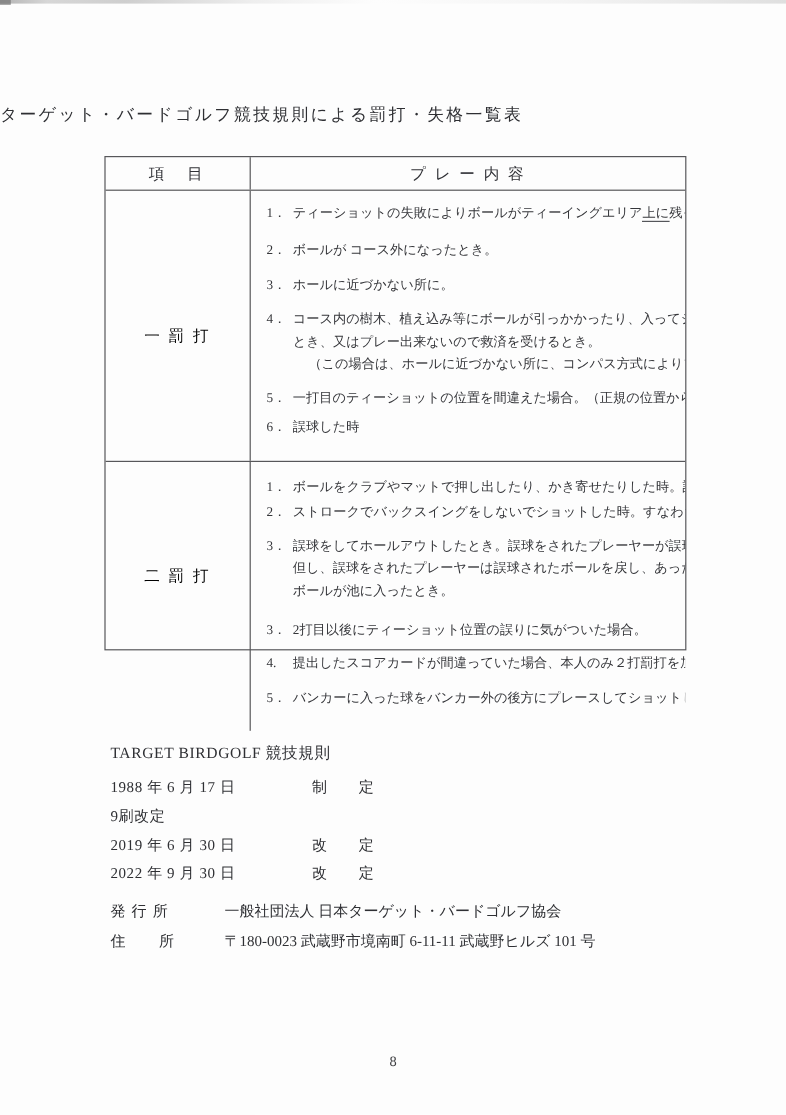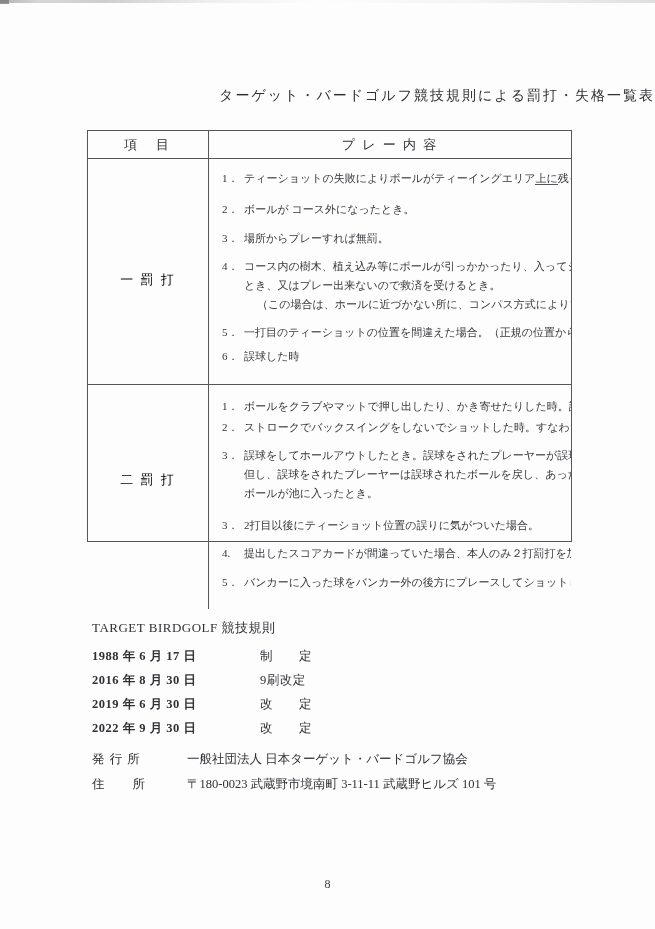--- a/index.html
+++ b/index.html
@@ -9,21 +9,21 @@
     font-family:"Liberation Serif","DejaVu Serif",serif;
   }
   .page{position:absolute;inset:0;background:#fdfdfd;}
   .scan-edge{
     position:absolute;top:0;left:0;width:100%;height:3px;opacity:.65;
     background:linear-gradient(to right,#8a8a8a 0%,#c2c2c2 6%,#b5b5b5 16%,#e6e6e6 32%,
       rgba(255,255,255,0) 48%,#efefef 72%,#dedede 88%,#cfcfcf 100%);
   }
   .corner-mark{position:absolute;top:0;left:0;width:9px;height:4px;background:#7d7d7d;opacity:.8;}
   .doc-title{
-    position:absolute;top:87px;left:0;width:100%;text-align:right;
+    position:absolute;top:87px;left:0;width:100%;text-align:left;
     font-size:14px;letter-spacing:2px;color:#2e2f33;white-space:nowrap;
   }
   .rules-table{
     position:absolute;left:87px;top:130px;width:485px;height:412px;
     border:1px solid #57575a;box-sizing:border-box;background:transparent;
   }
   .t-header{display:flex;height:28px;border-bottom:1px solid #57575a;box-sizing:border-box;}
   .t-hcell{display:flex;align-items:center;justify-content:center;font-size:13px;color:#303136;white-space:nowrap;}
   .t-hcell.left{width:121px;flex:none;border-right:1px solid #57575a;box-sizing:border-box;letter-spacing:3px;}
   .t-hcell.right{flex:1;letter-spacing:2px;}
@@ -45,21 +45,21 @@
   .item .num{flex:none;width:22px;white-space:nowrap;}
   .item .itext{flex:1;min-width:0;}
   .line{white-space:nowrap;}
   .line.indent{padding-left:13px;}
   .u{border-bottom:1px solid #55565a;}
   .mt12{margin-top:12px}.mt10{margin-top:10px}.mt9{margin-top:9px}
   .mt5{margin-top:5px}.mt2{margin-top:2px}.mt13{margin-top:13px}
   .meta{position:absolute;left:92px;top:619px;font-size:12.5px;color:#2f3034;}
   .rev-title{font-size:13px;letter-spacing:.5px;margin-bottom:7px;white-space:nowrap;}
   .rev-row{display:flex;height:24px;align-items:center;letter-spacing:.5px;white-space:nowrap;}
-  .rev-date{width:168px;flex:none;font-weight:bold;}
+  .rev-date{width:168px;flex:none;}
   .colophon{margin-top:11px;}
   .col-row{display:flex;height:25px;align-items:flex-start;white-space:nowrap;}
   .col-label{width:95px;flex:none;letter-spacing:1px;}
   .page-number{
     position:absolute;top:877px;left:0;width:100%;text-align:center;
     font-size:12px;color:#3c3d40;
   }
 </style>
 </head>
 <body>
@@ -87,21 +87,21 @@
         </div>
         <div class="item mt12">
           <span class="num">2．</span>
           <span class="itext">
             <div class="line">ボールが コース外になったとき。</div>
           </span>
         </div>
         <div class="item mt10">
           <span class="num">3．</span>
           <span class="itext">
-            <div class="line">場所からプレーすれば無罰。</div>
+            <div class="line">ホールに近づかない所に。</div>
           </span>
         </div>
         <div class="item mt9">
           <span class="num">4．</span>
           <span class="itext">
             <div class="line">コース内の樹木、植え込み等にボールが引っかかったり、入ってショット出来ない</div>
             <div class="line">とき、又はプレー出来ないので救済を受けるとき。</div>
             <div class="line indent">（この場合は、ホールに近づかない所に、コンパス方式によりプレーをする）</div>
           </span>
         </div>
@@ -165,38 +165,37 @@
     </div>
   </div>
 
   <div class="meta">
     <div class="rev-title">TARGET BIRDGOLF 競技規則</div>
     <div class="rev-row">
       <span class="rev-date">1988 年 6 月 17 日</span>
       <span class="rev-note">制　　定</span>
     </div>
     <div class="rev-row">
-      <span class="rev-date">2016 年 8 月 30 日</span>
       <span class="rev-note"> 9刷改定</span>
     </div>
     <div class="rev-row">
       <span class="rev-date">2019 年 6 月 30 日</span>
       <span class="rev-note">改　　定</span>
     </div>
     <div class="rev-row">
       <span class="rev-date">2022 年 9 月 30 日</span>
       <span class="rev-note">改　　定</span>
     </div>
 
     <div class="colophon">
       <div class="col-row">
         <span class="col-label">発 行 所</span>
         <span class="col-value">一般社団法人 日本ターゲット・バードゴルフ協会</span>
       </div>
       <div class="col-row">
         <span class="col-label">住　　所</span>
-        <span class="col-value">〒180-0023 武蔵野市境南町 3-11-11 武蔵野ヒルズ 101 号</span>
+        <span class="col-value">〒180-0023 武蔵野市境南町 6-11-11 武蔵野ヒルズ 101 号</span>
       </div>
     </div>
   </div>
 
   <div class="page-number">8</div>
 </div>
 
 </body></html>

